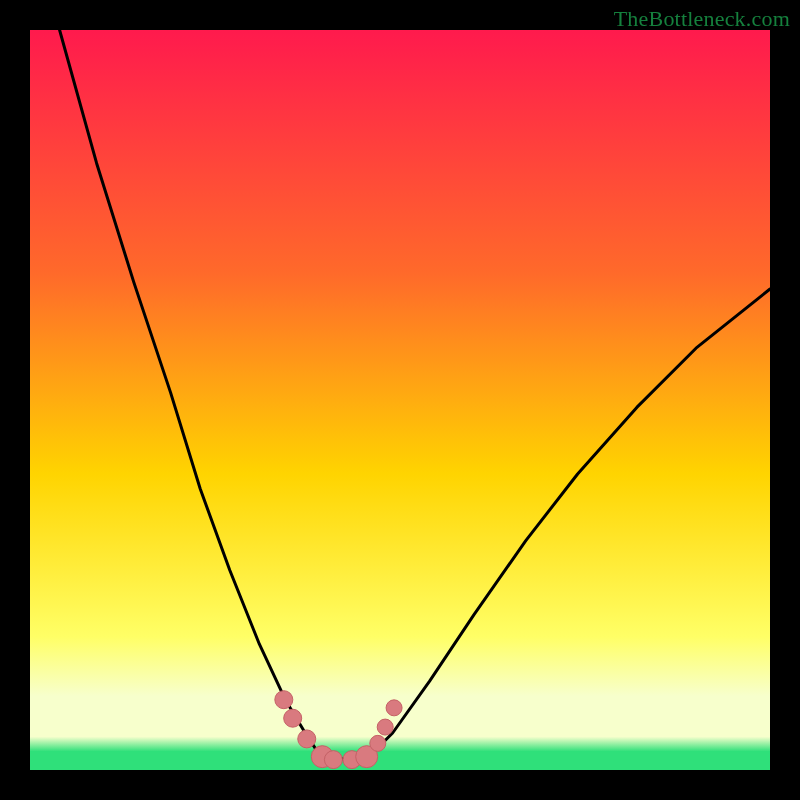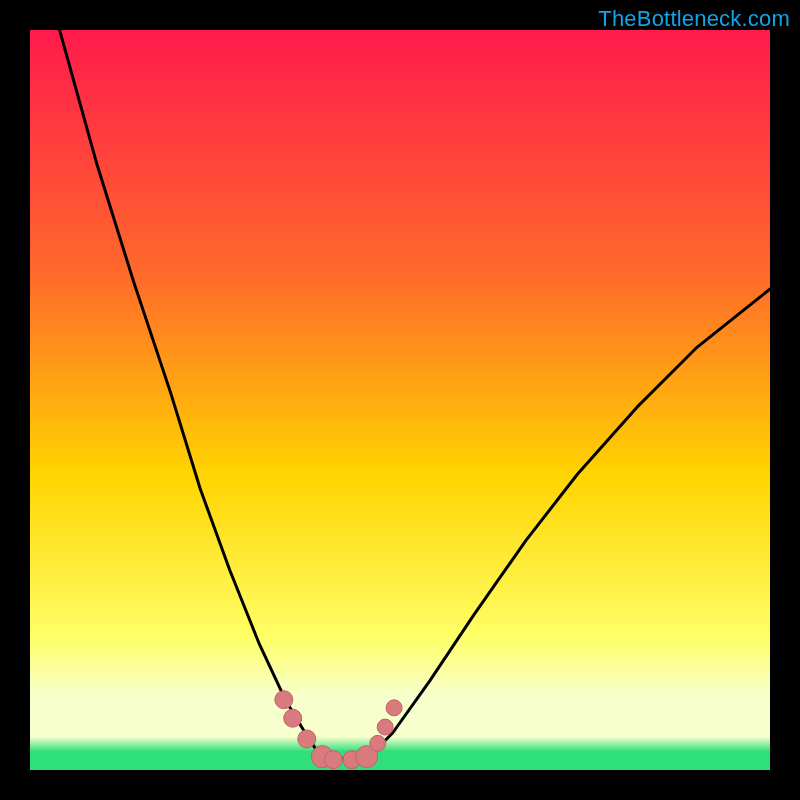--- a/index.html
+++ b/index.html
@@ -37,24 +37,25 @@
     position: absolute;
     left: 0;
     top: 0;
     width: 100%;
     height: 100%;
   }
   .watermark {
     position: absolute;
     top: 6px;
     right: 10px;
-    color: #0ea5e9;
+    color: #15803d;
     font-size: 22px;
     font-weight: 500;
     letter-spacing: 0.2px;
+    font-family: Liberation Serif, serif;
   }
 </style>
 </head>
 <body>
 
 <div class="frame">
   <div class="watermark">TheBottleneck.com</div>
   <div class="plot-area">
     <svg class="gradient" viewBox="0 0 740 740" preserveAspectRatio="none">
       <defs>

